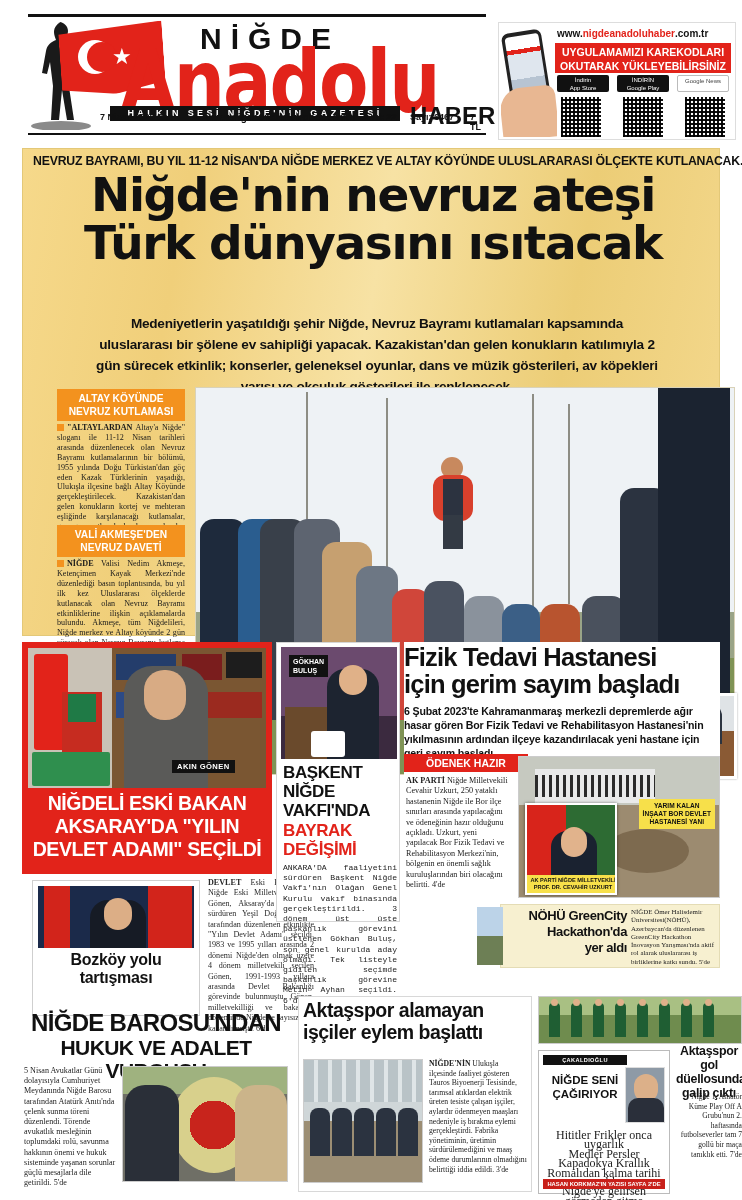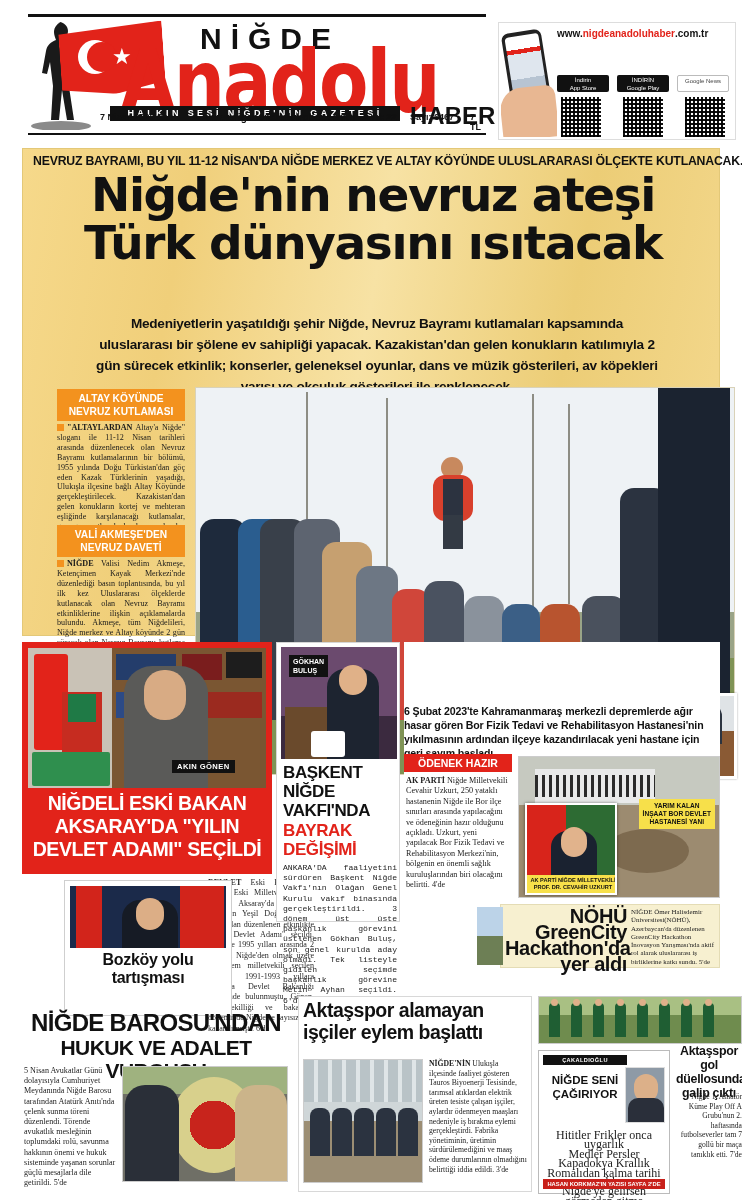--- a/index.html
+++ b/index.html
@@ -176,21 +176,21 @@
   .ap-face{position:absolute;left:116px;top:22px;width:42px;height:50px;background:#d8ab84;border-radius:20px;}
   .tag-akin{
     position:absolute;left:150px;top:118px;background:#111;color:#fff;font-size:7.6px;font-weight:bold;
     padding:2px 5px;letter-spacing:.4px;
   }
   .akin-head{
     position:absolute;left:6px;top:150px;width:238px;
     color:#fff;font-size:19.5px;line-height:23px;font-weight:bold;text-align:center;letter-spacing:-0.4px;
   }
 
-  .box-bozkoy{position:absolute;left:10px;top:238px;width:168px;height:136px;background:#fff;border:1px solid #cfcfcf;box-sizing:border-box;margin-left:32px;}
+  .box-bozkoy{position:absolute;left:10px;top:238px;width:168px;height:136px;background:#fff;border:1px solid #cfcfcf;box-sizing:border-box;}
   .bz-photo{position:absolute;left:5px;top:5px;width:156px;height:62px;background:linear-gradient(180deg,#1b2a4a 0 100%);overflow:hidden;}
   .bz-flagL{position:absolute;left:6px;top:0;width:26px;height:62px;background:#d2241b;}
   .bz-flagR{position:absolute;right:2px;top:0;width:44px;height:62px;background:#d2241b;}
   .bz-man{position:absolute;left:52px;top:14px;width:56px;height:48px;background:#161b25;border-radius:18px 18px 0 0;}
   .bz-face{position:absolute;left:66px;top:12px;width:28px;height:32px;background:#dcae86;border-radius:14px;}
   .bz-title{position:absolute;left:5px;top:70px;width:156px;font-size:16px;line-height:18px;font-weight:bold;text-align:center;color:#111;letter-spacing:-0.3px;}
   .bz-body{position:absolute;left:6px;top:108px;width:154px;font-family:"Liberation Serif",serif;font-size:7.6px;line-height:9.2px;color:#1b1b1b;}
 
   .akin-text{
     position:absolute;left:186px;top:236px;width:106px;
@@ -207,21 +207,21 @@
   .tag-gokhan{position:absolute;left:8px;top:8px;background:#111;color:#fff;font-size:7px;font-weight:bold;padding:2px 4px;line-height:9px;}
   .bk-h1{position:absolute;left:6px;top:120px;width:114px;font-size:17px;line-height:19px;font-weight:bold;color:#111;letter-spacing:-0.4px;}
   .bk-h2{position:absolute;left:6px;top:178px;width:114px;font-size:17px;line-height:19px;font-weight:bold;color:#e2231a;letter-spacing:-0.4px;}
   .bk-body{position:absolute;left:6px;top:220px;width:114px;font-family:Liberation Mono, monospace;font-size:8.1px;line-height:10.2px;color:#222;text-align:justify;}
 
   .box-fizik{position:absolute;left:382px;top:0;width:316px;height:256px;background:#fff;}
   .fz-head{position:absolute;left:0;top:2px;width:316px;font-size:25.5px;line-height:27px;font-weight:bold;color:#111;letter-spacing:-0.8px;}
   .fz-deck{position:absolute;left:0;top:62px;width:316px;font-size:10.6px;line-height:14px;font-weight:bold;color:#111;letter-spacing:-0.15px;}
   .odenek{
     position:absolute;left:0;top:112px;width:108px;background:#e2231a;color:#fff;
-    font-size:10.5px;font-weight:bold;text-align:center;padding:3px 0;
+    font-size:10.5px;font-weight:bold;text-align:center;padding:3px 8px;
   }
   .fz-body{position:absolute;left:2px;top:134px;width:104px;font-family:"Liberation Serif",serif;font-size:8.2px;line-height:10.4px;color:#222;}
   .fz-body .lead-word{font-weight:bold;}
   .fz-photo{
     position:absolute;left:114px;top:114px;width:202px;height:142px;
     background:linear-gradient(180deg,#c6c9c0 0 34%,#9c8b70 34% 100%);overflow:hidden;border:1px solid #ccc;box-sizing:border-box;
   }
   .fz-bld{position:absolute;left:16px;top:12px;width:120px;height:34px;background:#e9eaea;}
   .fz-bld:after{content:"";position:absolute;left:0;top:6px;width:120px;height:22px;
     background:repeating-linear-gradient(90deg,#2b2b2b 0 3px,#e9eaea 3px 7px);}
@@ -237,21 +237,21 @@
   .mv-man{position:absolute;left:24px;top:26px;width:46px;height:62px;background:#1a2230;border-radius:16px 16px 0 0;}
   .mv-face{position:absolute;left:34px;top:22px;width:26px;height:30px;background:#e1b38c;border-radius:13px;}
   .tag-vekil{
     position:absolute;left:0;bottom:0;width:92px;background:#f7e04a;color:#111;font-size:5.6px;font-weight:bold;
     text-align:center;line-height:7px;padding:2px 0;
   }
 
   .box-nohu{
     position:absolute;left:478px;top:262px;width:220px;height:64px;background:#f7f0d0;border:1px solid #e4dcb5;box-sizing:border-box;
   }
-  .nohu-head{position:absolute;left:4px;top:3px;width:122px;font-size:20px;line-height:16px;font-weight:bold;color:#111;text-align:right;letter-spacing:-0.4px;}
+  .nohu-head{position:absolute;left:4px;top:3px;width:122px;font-size:13px;line-height:16px;font-weight:bold;color:#111;text-align:right;letter-spacing:-0.4px;}
   .nohu-body{position:absolute;left:130px;top:3px;width:86px;font-family:"Liberation Serif",serif;font-size:6.9px;line-height:8.3px;color:#222;}
   .nohu-photo{position:absolute;left:-24px;top:2px;width:26px;height:58px;background:linear-gradient(180deg,#bcd3e8 0 50%,#6d7f55 50% 100%);}
 
   
   .sec3{position:absolute;left:22px;top:996px;width:698px;height:200px;}
 
   .baro{position:absolute;left:0;top:14px;width:268px;height:186px;}
   .baro-h1{position:absolute;left:0;top:0;width:268px;font-size:24px;line-height:25px;font-weight:bold;color:#111;text-align:center;letter-spacing:-0.7px;}
   .baro-h2{position:absolute;left:0;top:26px;width:268px;font-size:21px;line-height:23px;font-weight:bold;color:#111;text-align:center;letter-spacing:-0.6px;}
   .baro-body{position:absolute;left:2px;top:56px;width:92px;font-family:"Liberation Serif",serif;font-size:8.1px;line-height:10.2px;color:#222;}
@@ -319,20 +319,24 @@
     </div>
 
     <div class="promo">
       <div class="phone">
         <div class="phone-body"></div>
         <div class="phone-screen"></div>
         <div class="phone-hand"></div>
       </div>
       <div class="promo-url">
         <span>www.</span><b>nigdeanadoluhaber</b><span>.com.tr</span>
+      </div>
+      <div class="promo-band">
+        <div>UYGULAMAMIZI KAREKODLARI</div>
+        <div>OKUTARAK YÜKLEYEBİLİRSİNİZ</div>
       </div>
       <div class="store-row">
         <div class="store s1">
           <div>İndirin</div>
           <div>App Store</div>
         </div>
         <div class="store s2">
           <div>İNDİRİN</div>
           <div>Google Play</div>
         </div>
@@ -464,20 +468,24 @@
           <div>GÖKHAN</div>
           <div>BULUŞ</div>
         </div>
       </div>
       <div class="bk-h1">BAŞKENT NİĞDE VAKFI'NDA</div>
       <div class="bk-h2">BAYRAK DEĞİŞİMİ</div>
       <div class="bk-body">ANKARA'DA faaliyetini sürdüren Başkent Niğde Vakfı'nın Olağan Genel Kurulu vakıf binasında gerçekleştirildi. 3 dönem üst üste başkanlık görevini üstlenen Gökhan Buluş, son genel kurulda aday olmadı. Tek listeyle gidilen seçimde başkanlık görevine Metin Ayhan seçildi. 6'da</div>
     </div>
 
     <div class="box-fizik">
+      <div class="fz-head">
+        <div>Fizik Tedavi Hastanesi</div>
+        <div>için gerim sayım başladı</div>
+      </div>
       <div class="fz-deck">6 Şubat 2023'te Kahramanmaraş merkezli depremlerde ağır hasar gören Bor Fizik Tedavi ve Rehabilitasyon Hastanesi'nin yıkılmasının ardından ilçeye kazandırılacak yeni hastane için geri sayım başladı.</div>
       <div class="odenek">ÖDENEK HAZIR</div>
       <div class="fz-body">
         <span class="lead-word">AK PARTİ</span><span> Niğde Milletvekili Cevahir Uzkurt, 250 yataklı hastanenin Niğde ile Bor ilçe sınırları arasında yapılacağını ve ödeneğinin hazır olduğunu açıkladı. Uzkurt, yeni yapılacak Bor Fizik Tedavi ve Rehabilitasyon Merkezi'nin, bölgenin en önemli sağlık kuruluşlarından biri olacağını belirtti. 4'de</span>
       </div>
       <div class="fz-photo">
         <div class="fz-bld"></div>
         <div class="fz-pit"></div>
         <div class="tag-yarim">
           <div>YARIM KALAN</div>

